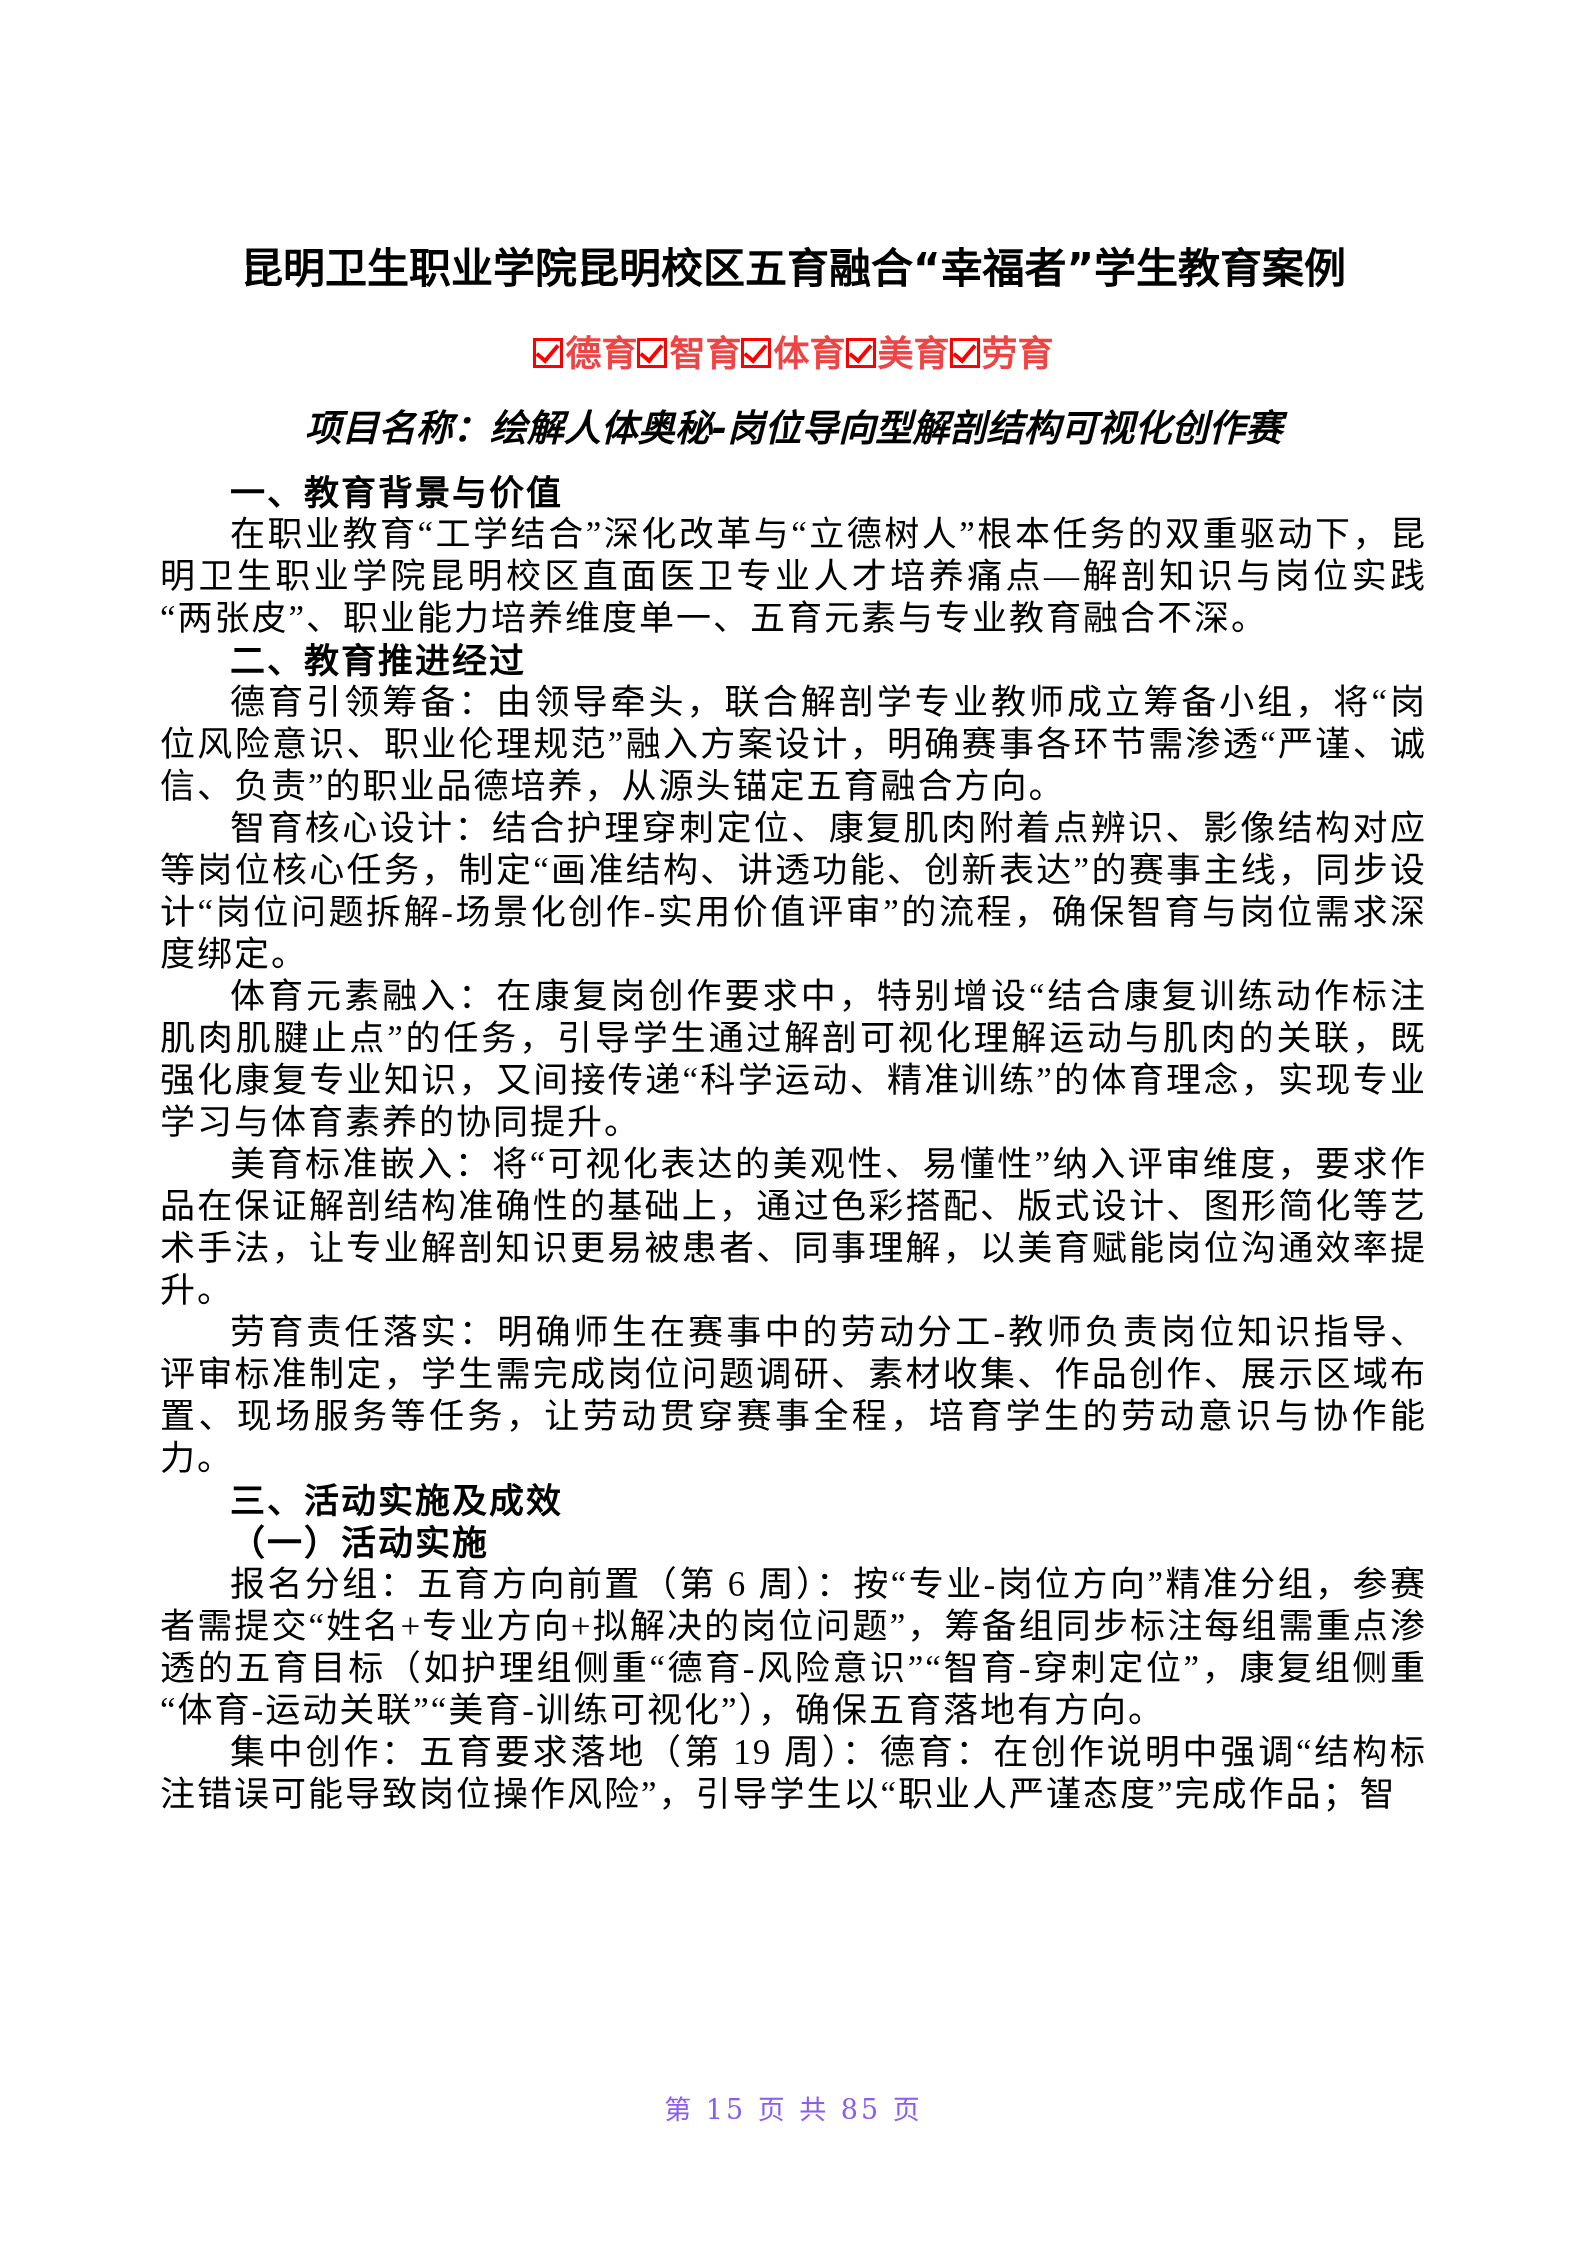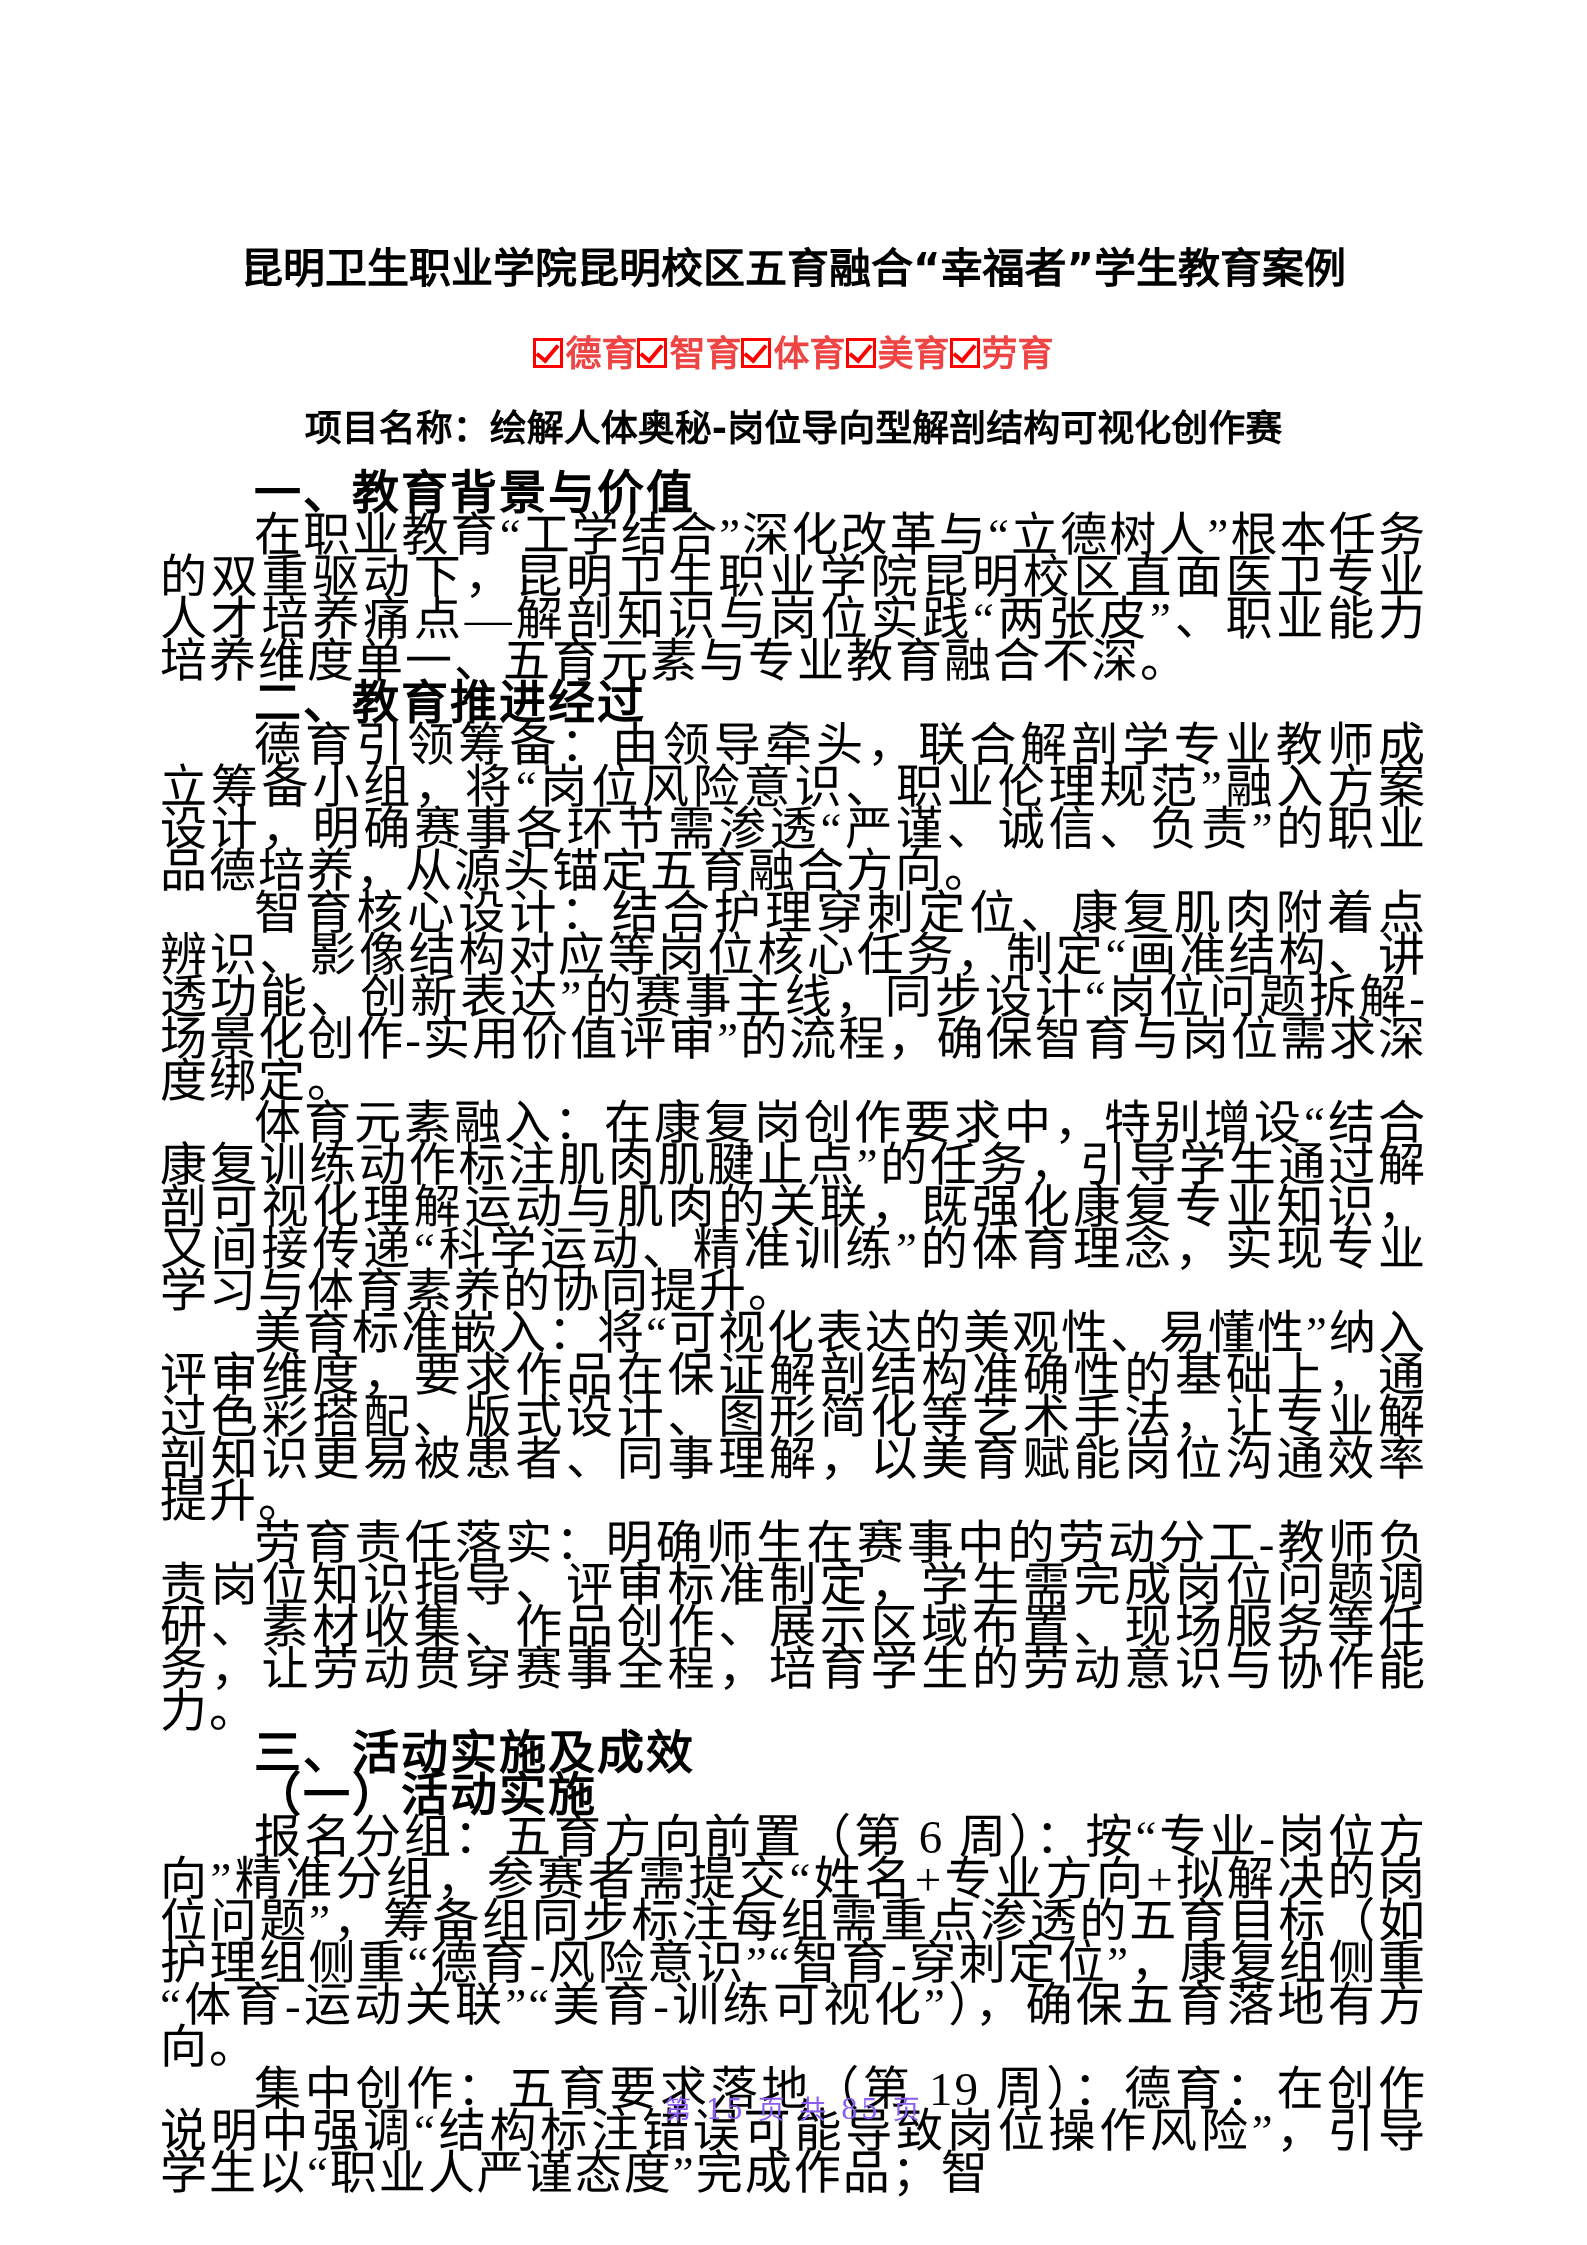--- a/index.html
+++ b/index.html
@@ -60,25 +60,26 @@
     border-bottom: 4px solid #FF0000;
     transform: rotate(40deg);
   }
   .project-title {
     margin: 28px 140px 0 140px;
     text-align: center;
     font-family: "DejaVu Sans", "Liberation Sans", sans-serif;
     font-weight: bold;
     font-size: 37px;
     line-height: 50px;
+    font-style: italic;
   }
   .content {
     margin: 18px 160px 0 160px;
     width: 1267px;
-    font-size: 47px;
+    font-size: 35px;
     line-height: 42px;
     letter-spacing: 2px;
     text-align: justify;
     text-justify: inter-character;
   }
   .sec-heading {
     margin: 0;
     font-weight: bold;
     text-indent: 2em;
   }

